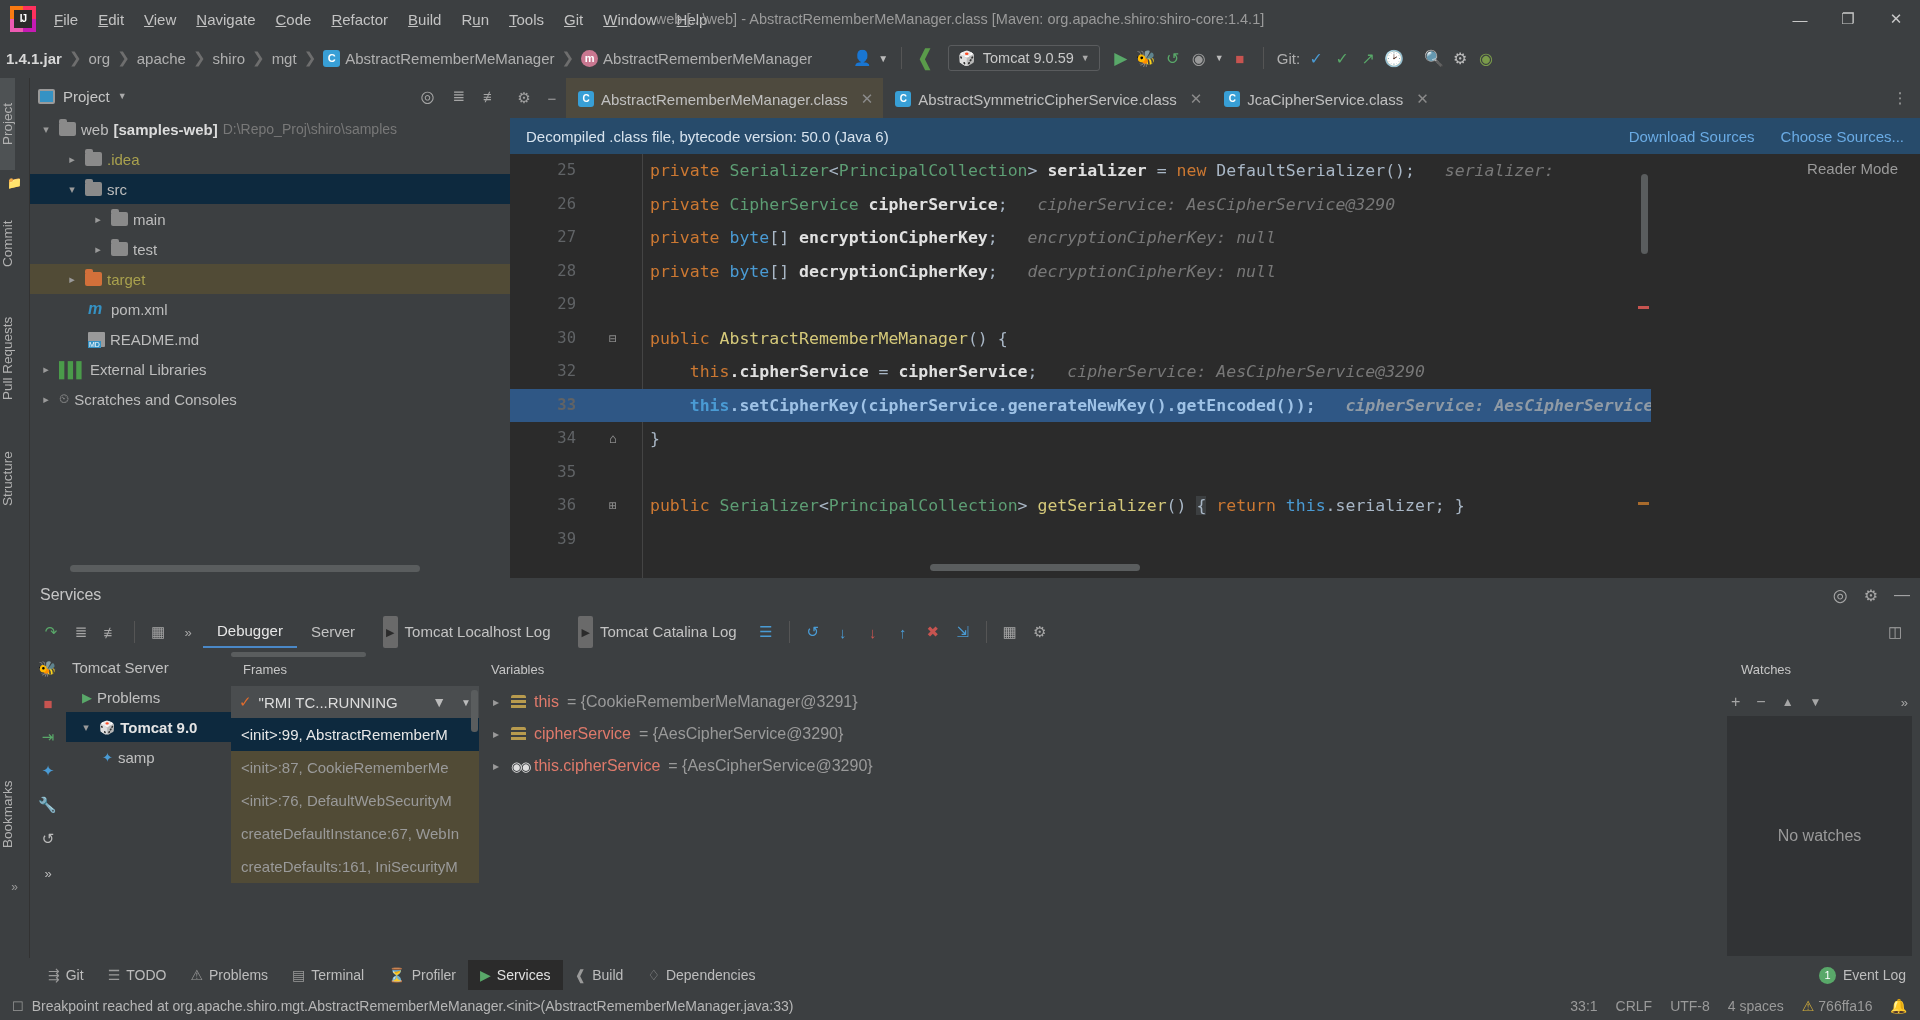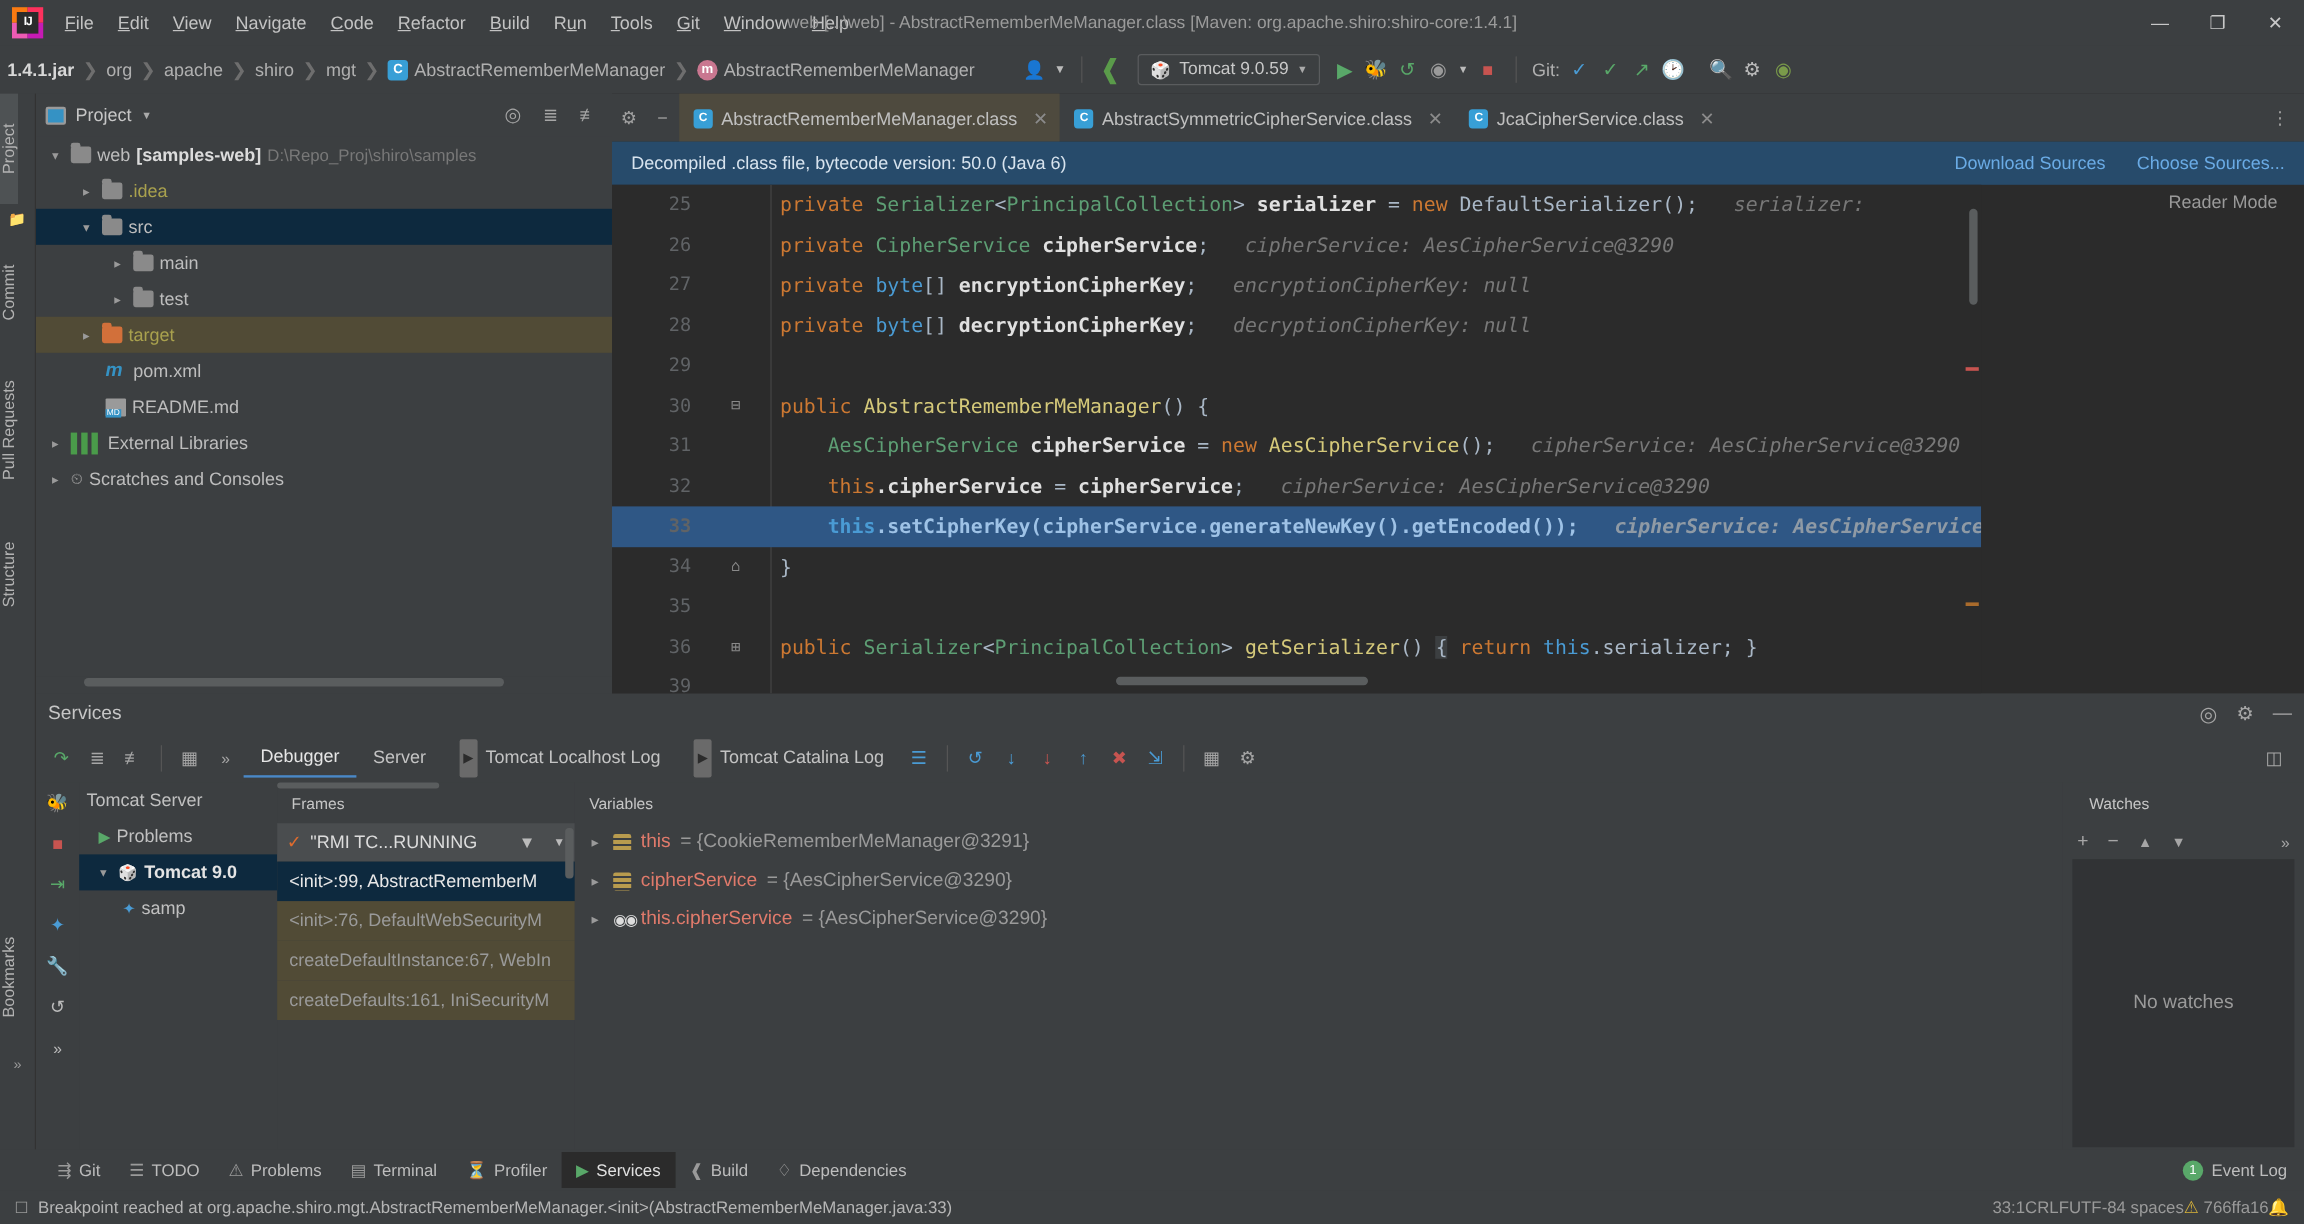--- a/index.html
+++ b/index.html
@@ -176,21 +176,21 @@
      color:#bdbdbd;font-size:14px;white-space:nowrap;}
   .bbtn.active{ background:#2b2b2b; color:#e0e0e0;}
   #event-log{ margin-left:auto; display:flex;align-items:center;gap:7px;padding-right:14px;color:#bdbdbd;font-size:14px;}
   .greenbadge{width:17px;height:17px;border-radius:50%;background:#59a869;color:#fff;font-size:11px;
      line-height:17px;text-align:center;}
   #statusbar{
     position:absolute; left:0; top:992px; width:1920px; height:28px; background:#3c3f41;
     display:flex; align-items:center; padding:0 12px; gap:8px; font-size:14px; color:#a7a7a7;
   }
   #status-msg{ color:#b6b6b6; }
-  #status-right{ margin-left:auto; display:flex; align-items:center; color:#9a9a9a;}
+  #status-right{ margin-left:auto; display:flex; align-items:center; gap:18px; color:#9a9a9a;}
 
   
   #rightstrip{ position:absolute; right:0; top:78px; width:30px; height:880px; background:#3c3f41;}
 </style>
 </head>
 <body>
 
 <div id="titlebar">
   <div id="ij-logo">
     <div class="q q1"></div>
@@ -440,25 +440,20 @@
       <span class="gutter2"></span>
       <span class="ctext"></span>
     </div>
 
     <div class="cline">
       <span class="gutter">30</span>
       <span class="gutter2"><span class="foldm">⊟</span></span>
       <span class="ctext"><span class="kw">public </span><span class="meth">AbstractRememberMeManager</span><span class="pun">() {</span></span>
     </div>
 
-    <div class="cline">
-      <span class="gutter">31</span>
-      <span class="gutter2"></span>
-      <span class="ctext">    <span class="type">AesCipherService</span> <span class="fld-b">cipherService</span><span class="pun"> = </span><span class="kw">new </span><span class="meth">AesCipherService</span><span class="pun">();</span><span class="hint">   cipherService: AesCipherService@3290</span></span>
-    </div>
 
     <div class="cline">
       <span class="gutter">32</span>
       <span class="gutter2"></span>
       <span class="ctext">    <span class="kw">this</span><span class="fld-b">.cipherService</span><span class="pun"> = </span><span class="fld-b">cipherService</span><span class="pun">;</span><span class="hint">   cipherService: AesCipherService@3290</span></span>
     </div>
 
     <div class="cline hl">
       <span class="gutter">33</span>
       <span class="gutter2">
@@ -573,20 +568,21 @@
     <div id="frames">
       <div class="pane-hdr">Frames</div>
       <div class="frame-tool">
         <span style="color:#e06c2e;font-size:15px;">✓</span>
         <span>"RMI TC...RUNNING</span>
         <span style="margin-left:auto"></span>
         <span style="color:#bbb;font-size:14px;">▼</span>
         <span style="color:#bbb;font-size:10px;margin-left:8px;">▼</span>
       </div>
       <div class="frow sel">&lt;init&gt;:99, AbstractRememberM</div>
+      <div class="frow tan">&lt;init&gt;:87, CookieRememberMe</div>
       <div class="frow tan">&lt;init&gt;:76, DefaultWebSecurityM</div>
       <div class="frow tan">createDefaultInstance:67, WebIn</div>
       <div class="frow tan">createDefaults:161, IniSecurityM</div>
       <div style="position:absolute;left:0;top:0;width:135px;height:5px;background:#5a5d5e;border-radius:3px;"></div>
       <div style="position:absolute;right:1px;top:38px;width:7px;height:42px;background:#5a5d5e;border-radius:3px;"></div>
     </div>
 
     <div id="variables">
       <div class="pane-hdr">Variables</div>
       <div class="vrow">

